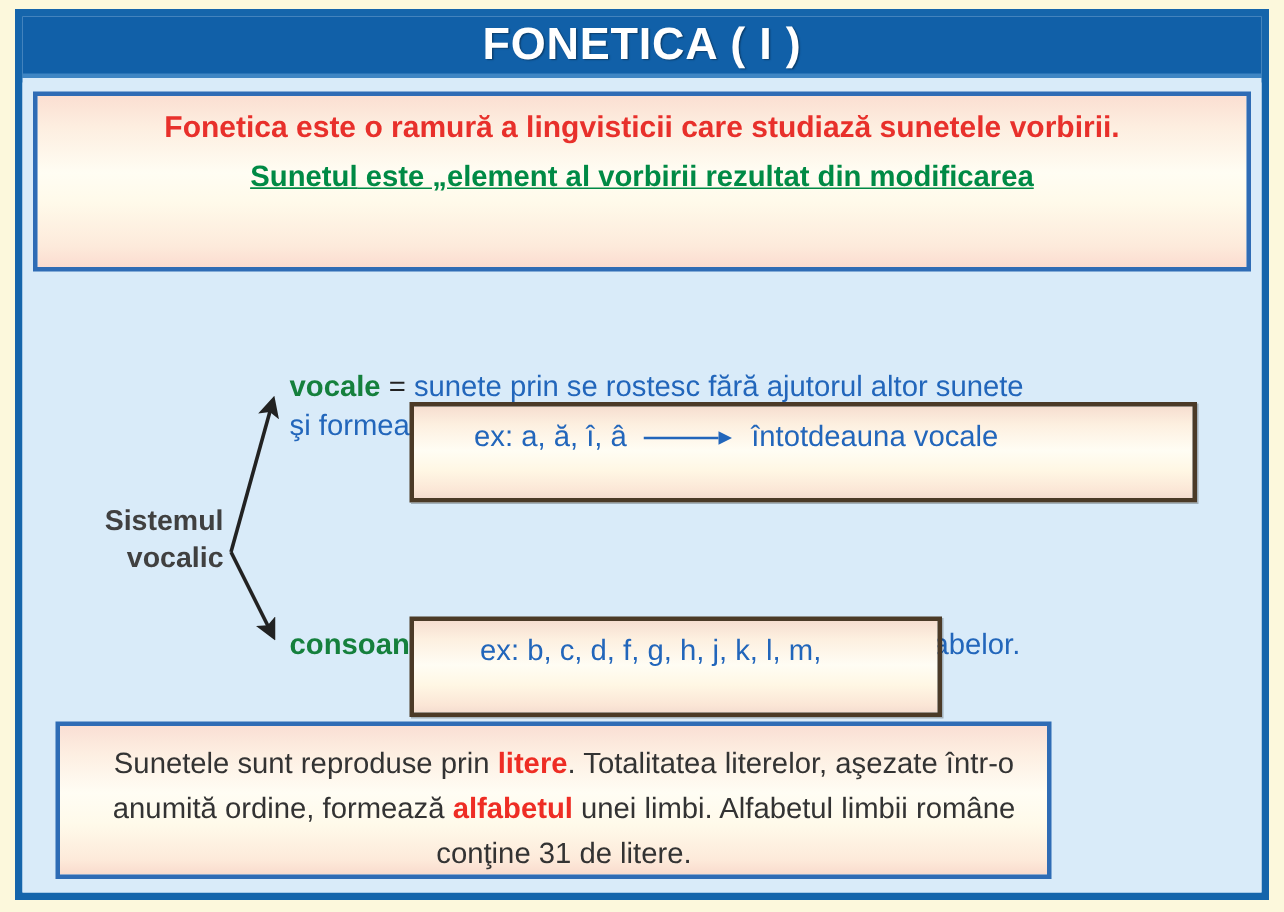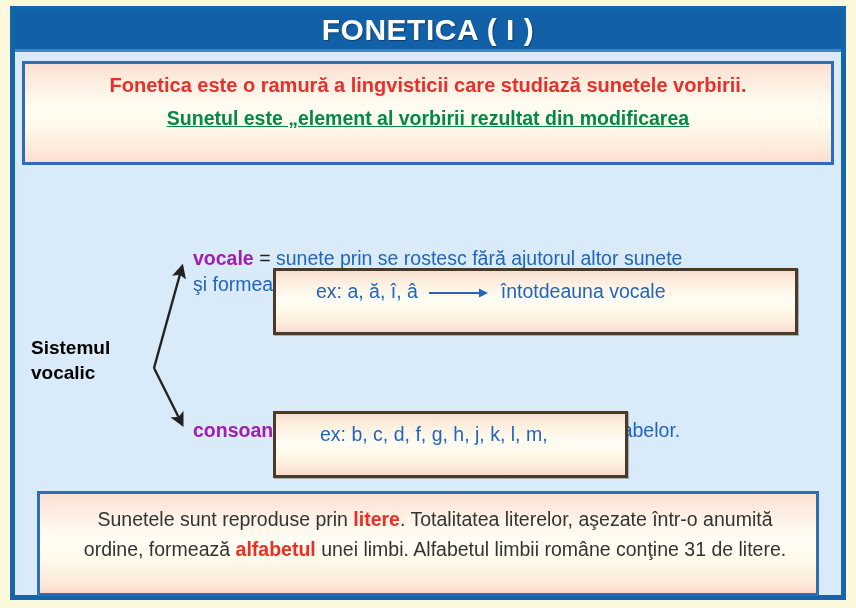--- a/index.html
+++ b/index.html
@@ -63,21 +63,21 @@
     width: 826px;
     height: 540px;
     background: #d9ebf9;
   }
 
   
   #definition-box {
     position: absolute;
     left: 7px; top: 6px;
     width: 812px;
-    height: 104px;
+    height: 120px;
     box-sizing: border-box;
     border: 3px solid #2f6cb5;
     background: linear-gradient(to bottom,
         #fbdfd2 0%, #fdeee0 18%, #fffdf3 45%,
         #fffaea 62%, #fdeadb 88%, #fbdcd0 100%);
     padding: 7px 10px 0 10px;
     text-align: center;
   }
   .def-line1 {
     color: #e8302b;
@@ -95,22 +95,22 @@
     text-decoration: underline;
   }
   .underline-word { text-decoration: underline; }
 
   
   #sistem-label {
     position: absolute;
     left: 16px;
     top: 280px;
     width: 118px;
-    text-align: left;
-    color: #000000;
+    text-align: right;
+    color: #404040;
     font-size: 19px;
     font-weight: bold;
     line-height: 25px;
   }
 
   
   #branch-arrows {
     position: absolute;
     left: 130px;
     top: 190px;
@@ -120,21 +120,21 @@
   }
 
   
   .branch-def {
     position: absolute;
     color: #2266bb;
     font-size: 19.5px;
     line-height: 26px;
   }
   .branch-def .kw {
-    color: #a21caf;
+    color: #15803d;
     font-weight: bold;
   }
   .branch-def .eq {
     color: #222222;
   }
   #vocale-def { left: 178px; top: 190px; width: 648px; }
   #consoane-def { left: 178px; top: 362px; width: 648px; }
 
   
   .example-box {
@@ -163,22 +163,22 @@
     display: inline-block;
     vertical-align: middle;
     margin: 0 6px;
   }
   .ex-indent { display: inline-block; width: 34px; }
   .ex-indent2 { display: inline-block; width: 32px; }
 
   
   #bottom-box {
     position: absolute;
-    left: 22px; top: 436px;
-    width: 782px;
+    left: 22px; top: 426px;
+    width: 664px;
     height: 105px;
     box-sizing: border-box;
     border: 3px solid #2f6cb5;
     background: linear-gradient(to bottom,
         #fadfd4 0%, #fdeee1 18%, #fffdf4 45%,
         #fffaea 66%, #fdeada 90%, #f9dbcd 100%);
     padding: 10px 14px 0 28px;
     text-align: center;
     color: #333333;
     font-size: 19.5px;

